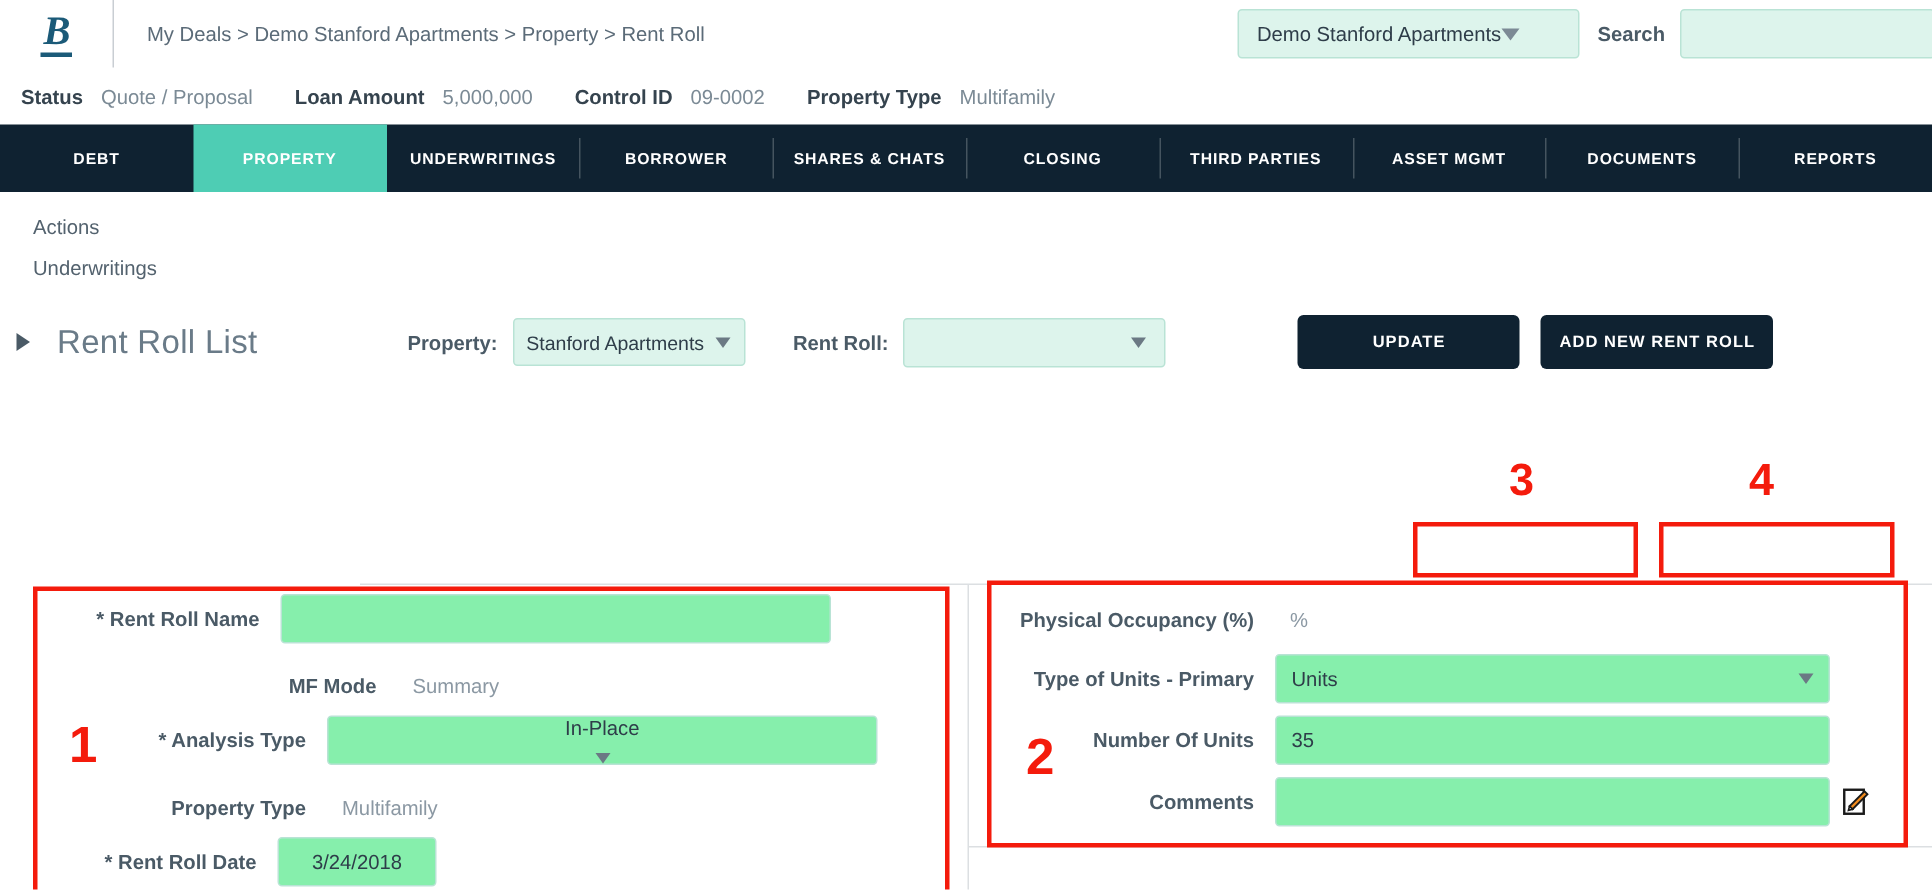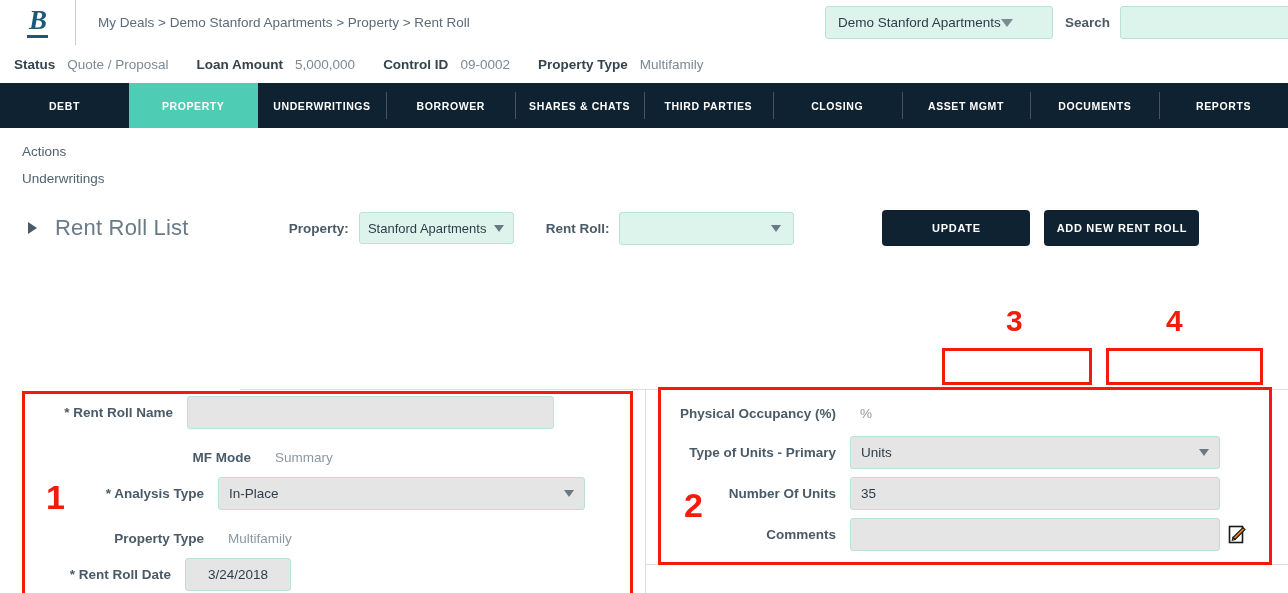--- a/index.html
+++ b/index.html
@@ -105,21 +105,21 @@
     padding:16px 0 0 22px;
   }
   .uw-line{
     font-size:13.5px; color:#53626e;
     padding:12px 0 0 22px;
   }
 
   
   .section-row{
     display:flex; align-items:center;
-    margin-top:20px; padding-left:28px;
+    margin-top:20px; padding-left:11px;
     height:44px;
     position:relative;
   }
   .tri-right{
     width:0;height:0;
     border-top:6px solid transparent;
     border-bottom:6px solid transparent;
     border-left:9px solid #4a5a66;
     margin-right:18px;
   }
@@ -173,21 +173,21 @@
   .form-row{
     display:flex; align-items:center;
     margin-bottom:8px;
   }
   .flabel{
     font-size:13.5px; font-weight:bold; color:#4a5a66;
     text-align:right; padding-right:14px;
   }
   .fstatic{ font-size:13.5px; color:#8b98a3; }
   .finput{
-    background:#e5e5e5; border:1px solid #b9e3d5; border-radius:3px;
+    background:#86efac; border:1px solid #b9e3d5; border-radius:3px;
     height:33px; display:flex; align-items:center;
     padding:0 10px; font-size:13.5px; color:#2e3d49;
   }
   .finput.sel{ justify-content:space-between; }
 
   
   .redbox{
     position:absolute; border:3px solid #f41b0c;
     pointer-events:none;
   }
@@ -242,24 +242,24 @@
   <div class="navtab">
       <span>UNDERWRITINGS</span>
     </div>
   <div class="navtab">
       <span>BORROWER</span>
     </div>
   <div class="navtab">
       <span>SHARES &amp; CHATS</span>
     </div>
   <div class="navtab">
+      <span>CLOSING</span>
+    </div>
+  <div class="navtab">
       <span>THIRD PARTIES</span>
-    </div>
-  <div class="navtab">
-      <span>CLOSING</span>
     </div>
   <div class="navtab">
       <span>ASSET MGMT</span>
     </div>
   <div class="navtab">
       <span>DOCUMENTS</span>
     </div>
   <div class="navtab">
       <span>REPORTS</span>
     </div>
@@ -303,21 +303,21 @@
       <input class="finput" style="width: 367px;" type="text" value="">
     </div>
 
     <div class="form-row" style="height:40px;margin-bottom:0;padding-left:47px;">
       <span class="flabel" style="width:196px;">MF Mode</span>
       <span class="fstatic" style="padding-left:10px;">Summary</span>
     </div>
 
     <div class="form-row">
       <span class="flabel" style="width:196px;">* Analysis Type</span>
-      <div class="finput sel" style="width:367px;">
+      <div class="finput sel" style="width:367px;flex-direction:column;">
         <span>In-Place</span>
         <span class="caret-sm"></span>
       </div>
     </div>
 
     <div class="form-row" style="height:40px;margin-bottom:0;">
       <span class="flabel" style="width:196px;">Property Type</span>
       <span class="fstatic" style="padding-left:10px;">Multifamily</span>
     </div>
 

